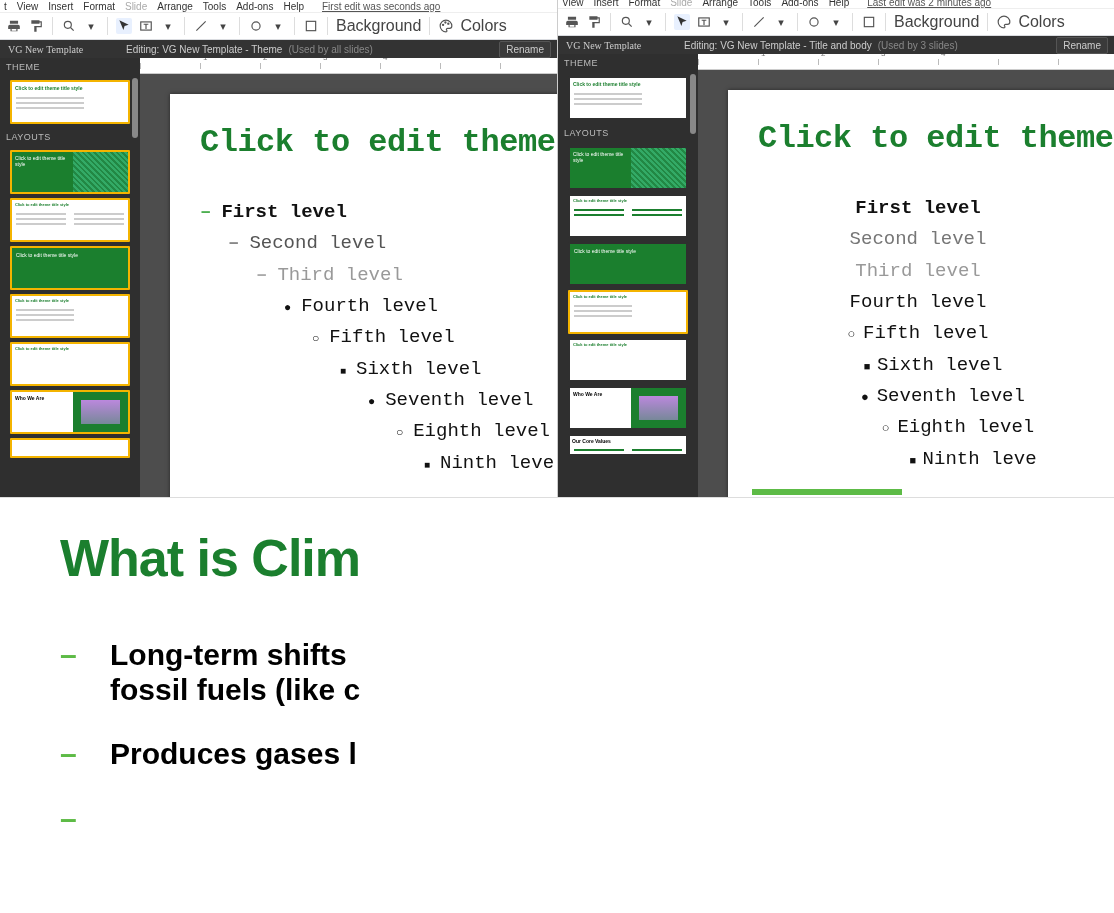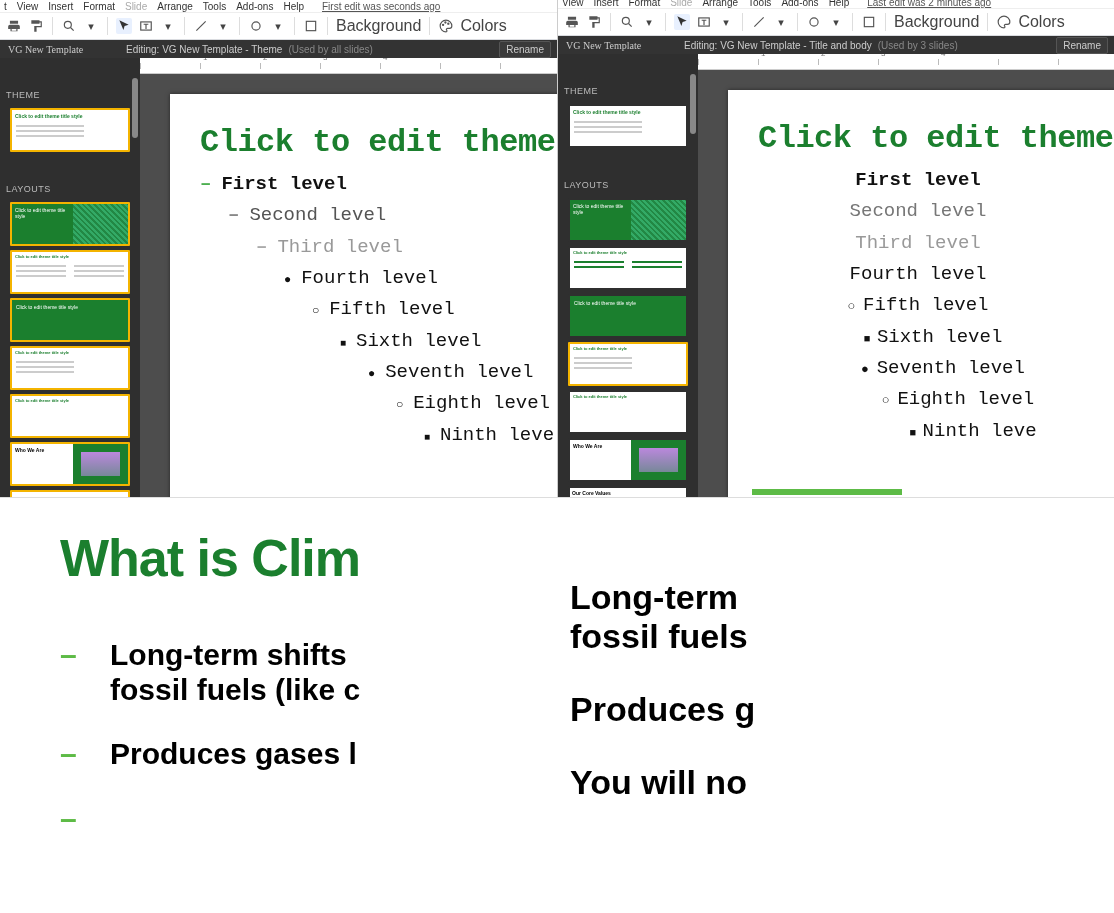--- a/index.html
+++ b/index.html
@@ -25,30 +25,30 @@
   .ws-header .tpl-name { padding:0 8px; flex:0 0 120px;font-family:Liberation Serif, serif; }
   .ws-header .editing { padding:0 6px; flex:1; display:flex; align-items:center; gap:6px; overflow:hidden; }
   .ws-header .editing .sub { color:#888; }
   .ws-header .rename { color:#ccc; padding:2px 6px; border:1px solid #555; border-radius:2px; font-size:10px; background:#3a3a3a; margin-left:auto; }
   
   .ruler { position:absolute; top:18px; left:140px; right:0; height:16px; background:#fff; border-bottom:1px solid #ccc; font-size:8px; color:#777; display:flex; align-items:center; overflow:hidden; }
   .ruler .tick { flex:0 0 60px; border-left:1px solid #bbb; height:6px; position:relative; }
   .ruler .tick span { position:absolute; top:-10px; left:2px; }
   
   .thumb-panel { position:absolute; top:18px; left:0; width:140px; bottom:0; background:#2f2f2f; overflow:hidden; }
-  .tp-label { color:#bbb; font-size:9px; padding:4px 6px; letter-spacing:0.5px;margin-top:28px; }
+  .tp-label { color:#bbb; font-size:9px; padding:4px 6px; letter-spacing:0.5px; }
   .thumb { margin:4px 10px; border:2px solid #2f2f2f; background:#fff; height:44px; border-radius:1px; position:relative; overflow:hidden; }
   .thumb.selected { border-color:#f4b400; }
   .thumb .green { color:#1b7f2e; font-weight:bold; font-size:5px; }
   .scrollbar-v { position:absolute; right:2px; top:20px; width:6px; height:60px; background:#888; border-radius:3px; }
   
   .canvas-wrap { position:absolute; top:34px; left:140px; right:0; bottom:0; background:#4d4d4d; padding:20px 0 0 30px; overflow:hidden; }
   .slide { background:#fff; width:420px; height:440px; box-shadow:0 0 4px rgba(0,0,0,0.5); padding:30px 30px; position:relative; overflow:hidden;font-family:Liberation Mono, monospace; }
   .slide .title { color:#1b7f2e; font-weight:700; font-size:32px; letter-spacing:-0.5px; white-space:nowrap; }
-  .slide .body { margin-top:8px; font-size:19px; color:#111; line-height:1.65; }
+  .slide .body { margin-top:36px; font-size:19px; color:#111; line-height:1.65; }
   .slide .lvl1 { font-weight:700; }
   .slide .lvl1::before { content:"–"; color:#4caf50; font-weight:900; margin-right:10px; }
   .slide .lvl2 { margin-left:28px; color:#555; }
   .slide .lvl2::before { content:"–"; color:#888; margin-right:10px; font-weight:700; }
   .slide .lvl3 { margin-left:56px; color:#999; }
   .slide .lvl3::before { content:"–"; color:#aaa; margin-right:10px; font-weight:700; }
   .slide .lvl4 { margin-left:84px; }
   .slide .lvl4::before { content:"●"; font-size:12px; margin-right:10px; }
   .slide .lvl5 { margin-left:112px; }
   .slide .lvl5::before { content:"○"; font-size:12px; margin-right:10px; }
@@ -472,20 +472,14 @@
       <div class="row">
           <span class="dash">–</span>
           <span class="txt">Produces gases l</span>
         </div>
       <div class="row">
           <span class="dash">–</span>
         </div>
     </div>
   </div>
   <div class="bcol b">
-    <div class="blist" style="margin-left:40px">
-      <div class="row"><span class="txt" style="white-space:pre-line">Long-term
-fossil fuels</span></div>
-      <div class="row"><span class="txt">Produces g</span></div>
-      <div class="row"><span class="txt">You will no</span></div>
-    </div>
   </div>
 </div>
 
 </body></html>

